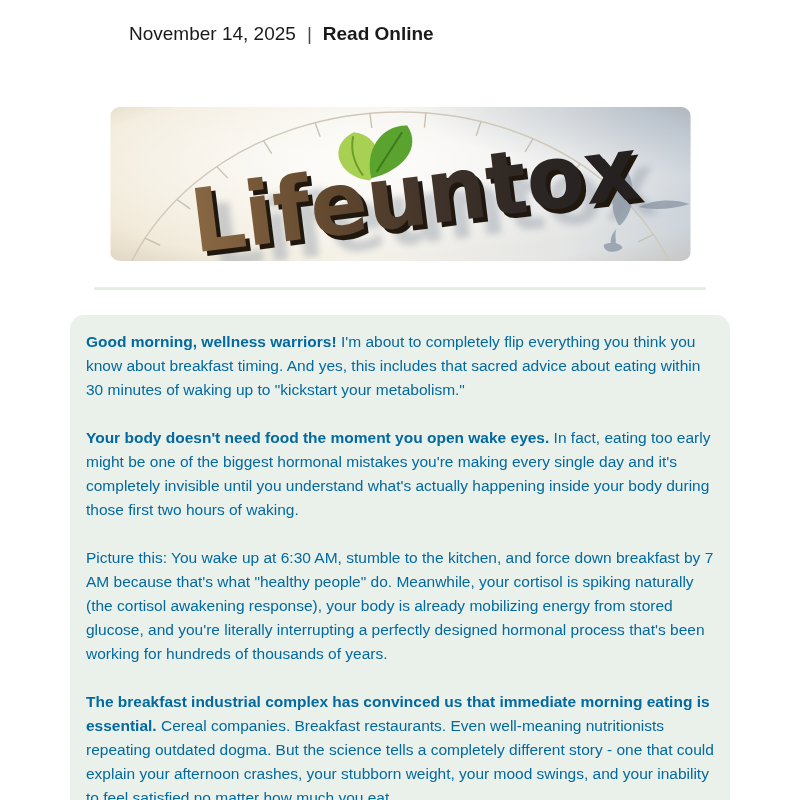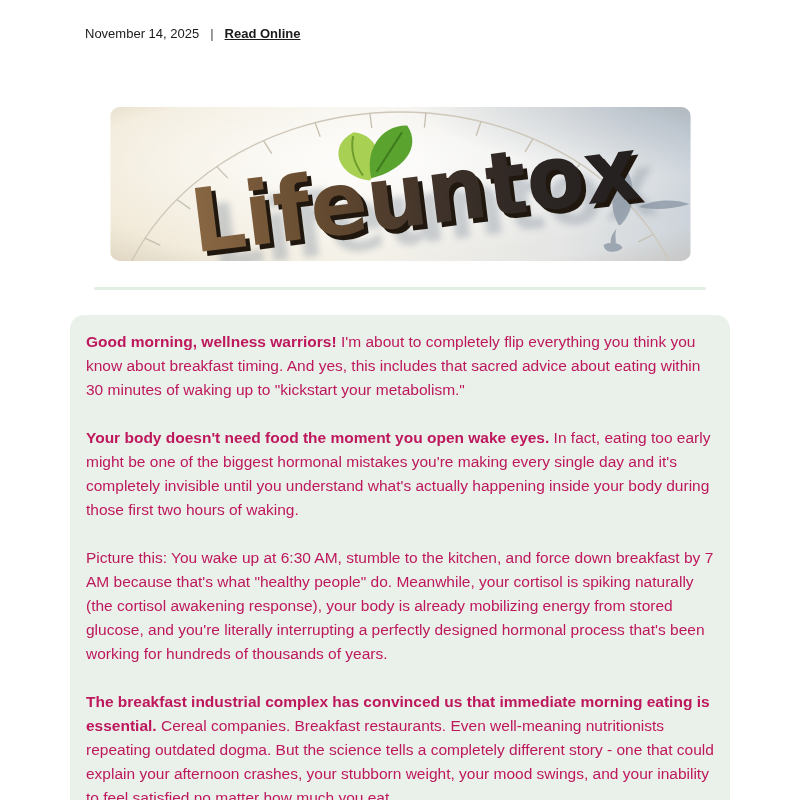--- a/index.html
+++ b/index.html
@@ -8,25 +8,25 @@
     width: 800px; height: 800px;
     background: #ffffff;
     font-family: "Liberation Sans", sans-serif;
     overflow: hidden;
   }
 
   
   .topbar {
     display: flex; align-items: baseline; gap: 11px;
     padding: 26px 0 0 85px;
-    font-size: 13px; line-height: 15px; color: #1a1a1a;
+    font-size: 19px; line-height: 15px; color: #1a1a1a; margin-left: 44px;
   }
   .topbar .sep { color: #4a4a4a; }
   .read-online {
-    font-weight: 700; text-decoration: underline; color: #1a1a1a; cursor: pointer;
+    font-weight: 700; color: #1a1a1a; cursor: pointer;
   }
 
   
   .logo-link {
     display: block; width: 581px; height: 154px;
     margin: 66px auto 0;
     border-radius: 10px; overflow: hidden;
   }
   .logo-link svg { display: block; }
 
@@ -41,21 +41,21 @@
   .card {
     width: 660px; min-height: 486px;
     margin: 25px auto 0;
     background: #eaf1ea;
     border-radius: 14px 14px 0 0;
     padding: 7px 16px 40px 16px;
   }
   .card p {
     margin: 24px 0 0 0;
     font-size: 15.5px; line-height: 24px;
-    color: #be185d;
+    color: #0369a1;
   }
   .card p.first { margin-top: 8px; }
   .card .lead { font-weight: 700; }
 </style>
 </head>
 <body>
 
 <div class="topbar">
   <span>November 14, 2025</span>
   <span class="sep">|</span>

